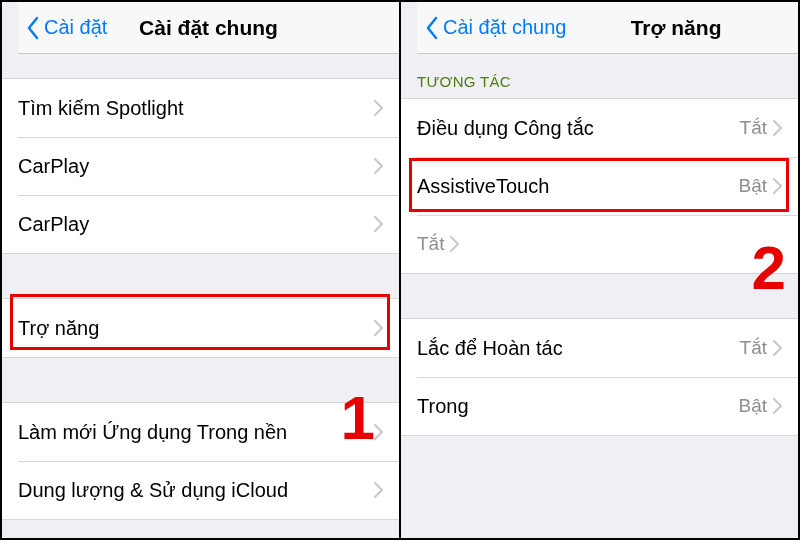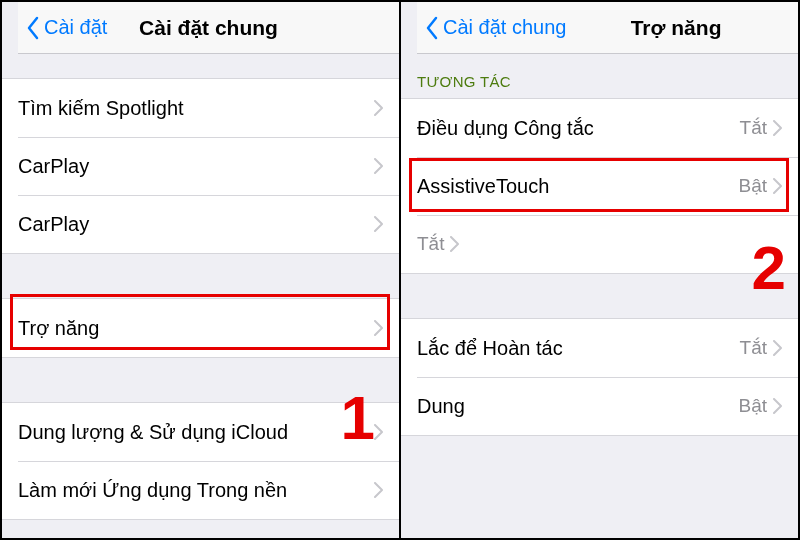--- a/index.html
+++ b/index.html
@@ -77,29 +77,29 @@
             <path d="M1 1 L8 8 L1 15" stroke="#c7c7cc" stroke-width="2" fill="none" stroke-linecap="round" stroke-linejoin="round"></path>
           </svg>
         </span>
     </div>
   </div>
 
   <div class="spacer"></div>
 
   <div class="group">
     <div class="row">
-      <span class="row-label">Dung lượng &amp; Sử dụng iCloud</span>
+      <span class="row-label">Làm mới Ứng dụng Trong nền</span>
       <span class="chevron">
           <svg viewBox="0 0 9 16">
             <path d="M1 1 L8 8 L1 15" stroke="#c7c7cc" stroke-width="2" fill="none" stroke-linecap="round" stroke-linejoin="round"></path>
           </svg>
         </span>
     </div>
     <div class="row">
-      <span class="row-label">Làm mới Ứng dụng Trong nền</span>
+      <span class="row-label">Dung lượng &amp; Sử dụng iCloud</span>
       <span class="chevron">
           <svg viewBox="0 0 9 16">
             <path d="M1 1 L8 8 L1 15" stroke="#c7c7cc" stroke-width="2" fill="none" stroke-linecap="round" stroke-linejoin="round"></path>
           </svg>
         </span>
     </div>
   </div>
 
   <div class="highlight" style="left:8px; top:292px; width:380px; height:56px;"></div>
   <div class="step-num" style="right:24px; top:380px;">1</div>
@@ -153,21 +153,21 @@
     <div class="row">
       <span class="row-label">Lắc để Hoàn tác</span>
       <span class="row-status">Tắt</span>
       <span class="chevron">
           <svg viewBox="0 0 9 16">
             <path d="M1 1 L8 8 L1 15" stroke="#c7c7cc" stroke-width="2" fill="none" stroke-linecap="round" stroke-linejoin="round"></path>
           </svg>
         </span>
     </div>
     <div class="row">
-      <span class="row-label">Dung</span>
+      <span class="row-label">Trong</span>
       <span class="row-status">Bật</span>
       <span class="chevron">
           <svg viewBox="0 0 9 16">
             <path d="M1 1 L8 8 L1 15" stroke="#c7c7cc" stroke-width="2" fill="none" stroke-linecap="round" stroke-linejoin="round"></path>
           </svg>
         </span>
     </div>
   </div>
 
   <div class="highlight" style="left:8px; top:156px; width:380px; height:54px;"></div>

